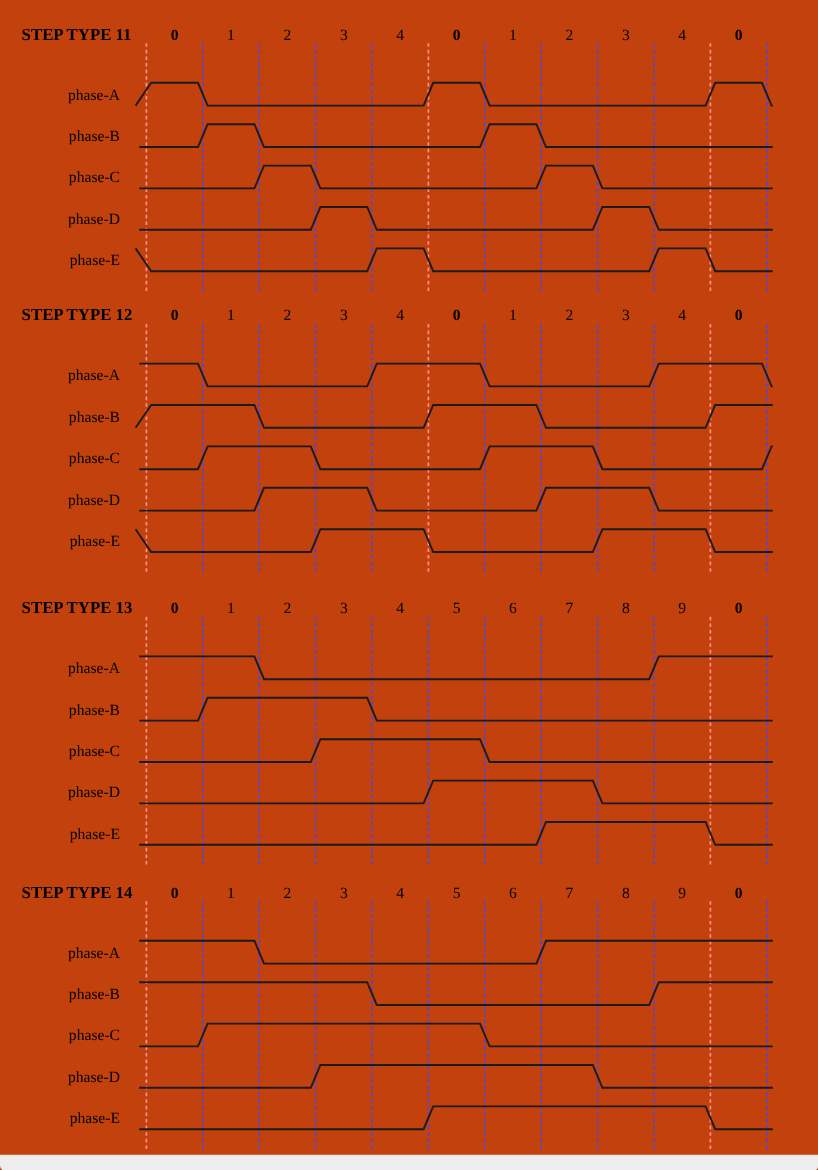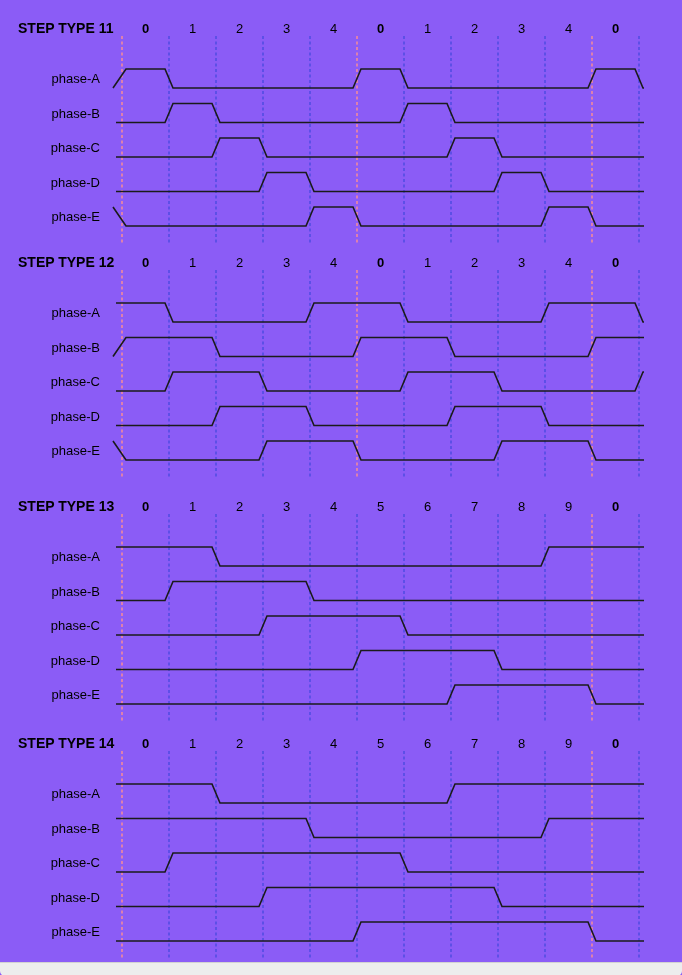--- a/index.html
+++ b/index.html
@@ -1,20 +1,20 @@
 <!DOCTYPE html>
 <html><head>
 <meta charset="utf-8">
 <style>
   html,body{margin:0;padding:0;background:#ffffff;}
   body{
     width:682px;height:975px;position:relative;overflow:hidden;
     font-family:"Liberation Sans",sans-serif;
   }
-  .page{position:absolute;inset:0;background:#8b5cf6;}
+  .page{position:absolute;inset:0;background:#c2410c;font-family:Liberation Serif, serif;}
   svg{position:absolute;left:0;top:0;}
   svg text{fill:#000000;}
   .sec-title{font-size:14px;font-weight:bold;letter-spacing:0px;}
   .step-num{font-size:13px;text-anchor:middle;}
   .step-num.cycle0{font-weight:bold;}
   .phase-label{font-size:13px;text-anchor:end;}
   .bottom-bar{
     position:absolute;left:0;right:0;top:962px;height:13px;
     background:#ededed;border-top:1px solid #d2d2d2;
     border-radius:0 0 5px 5px;

